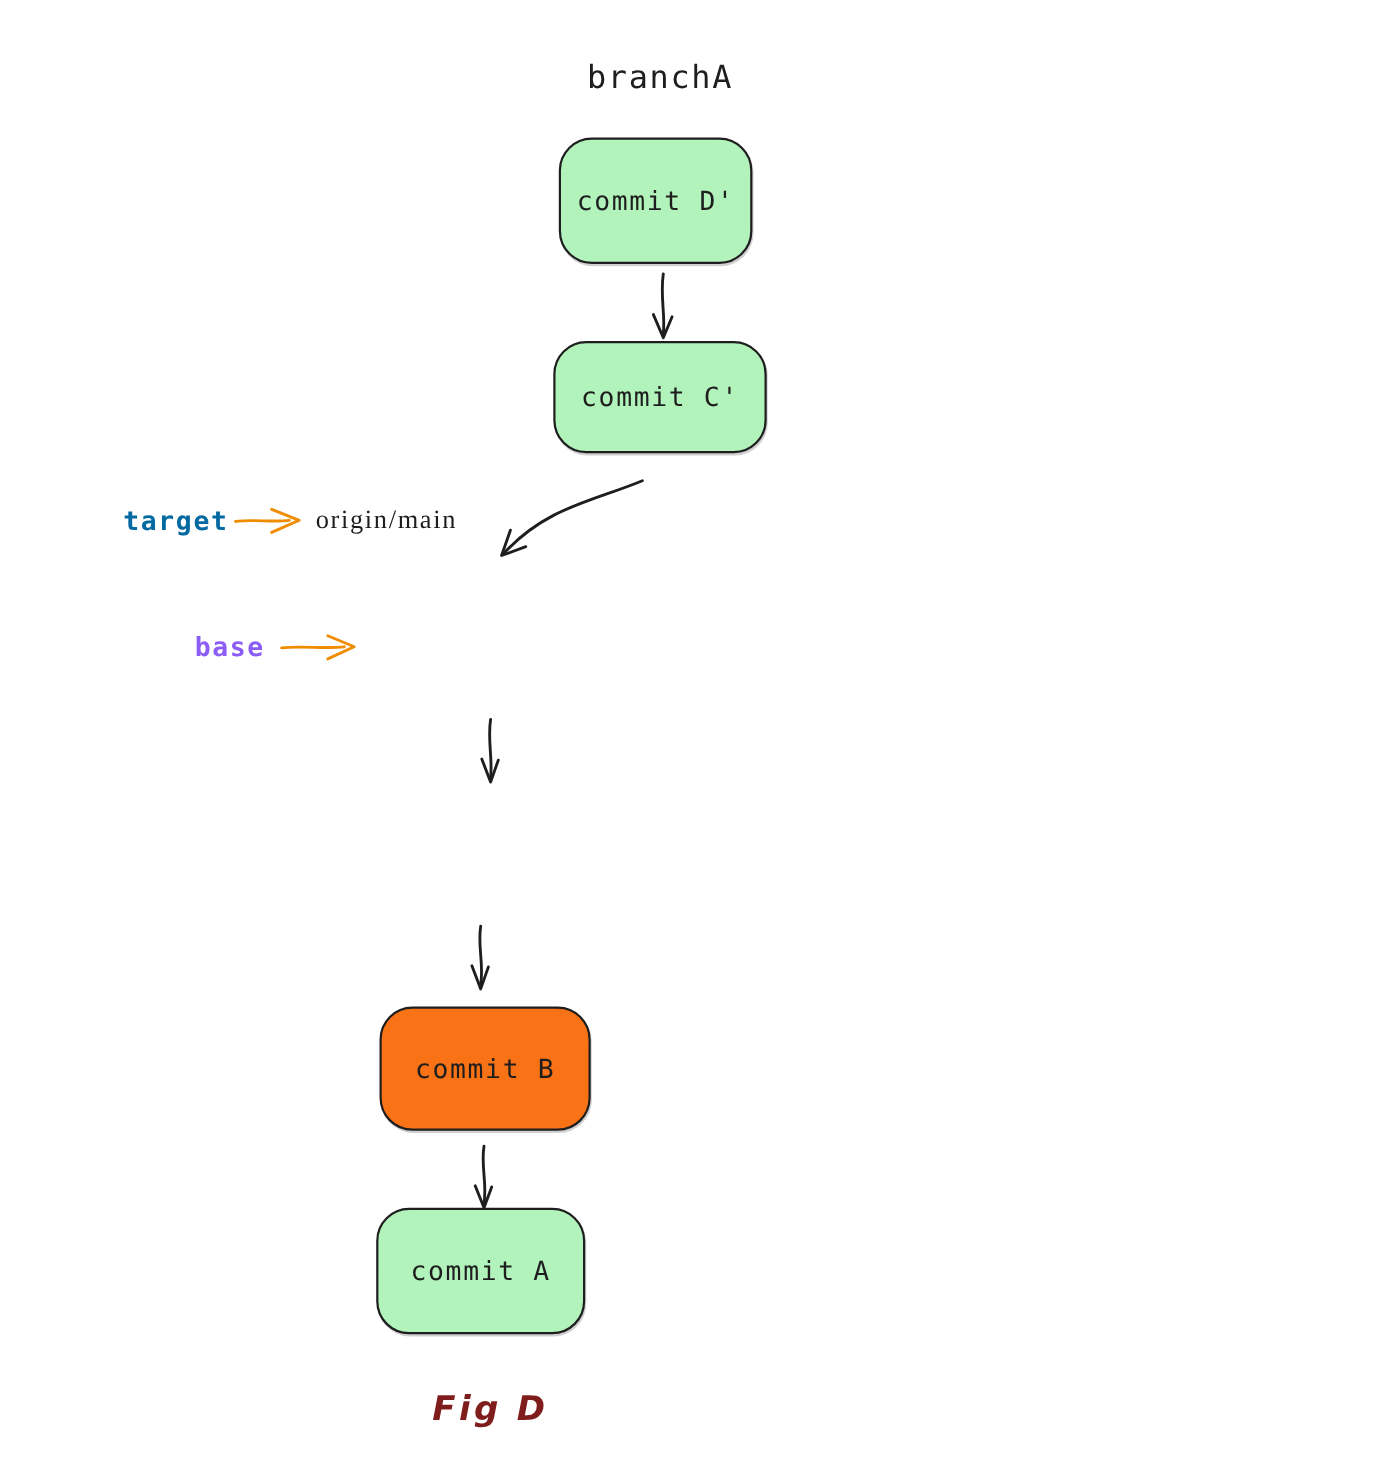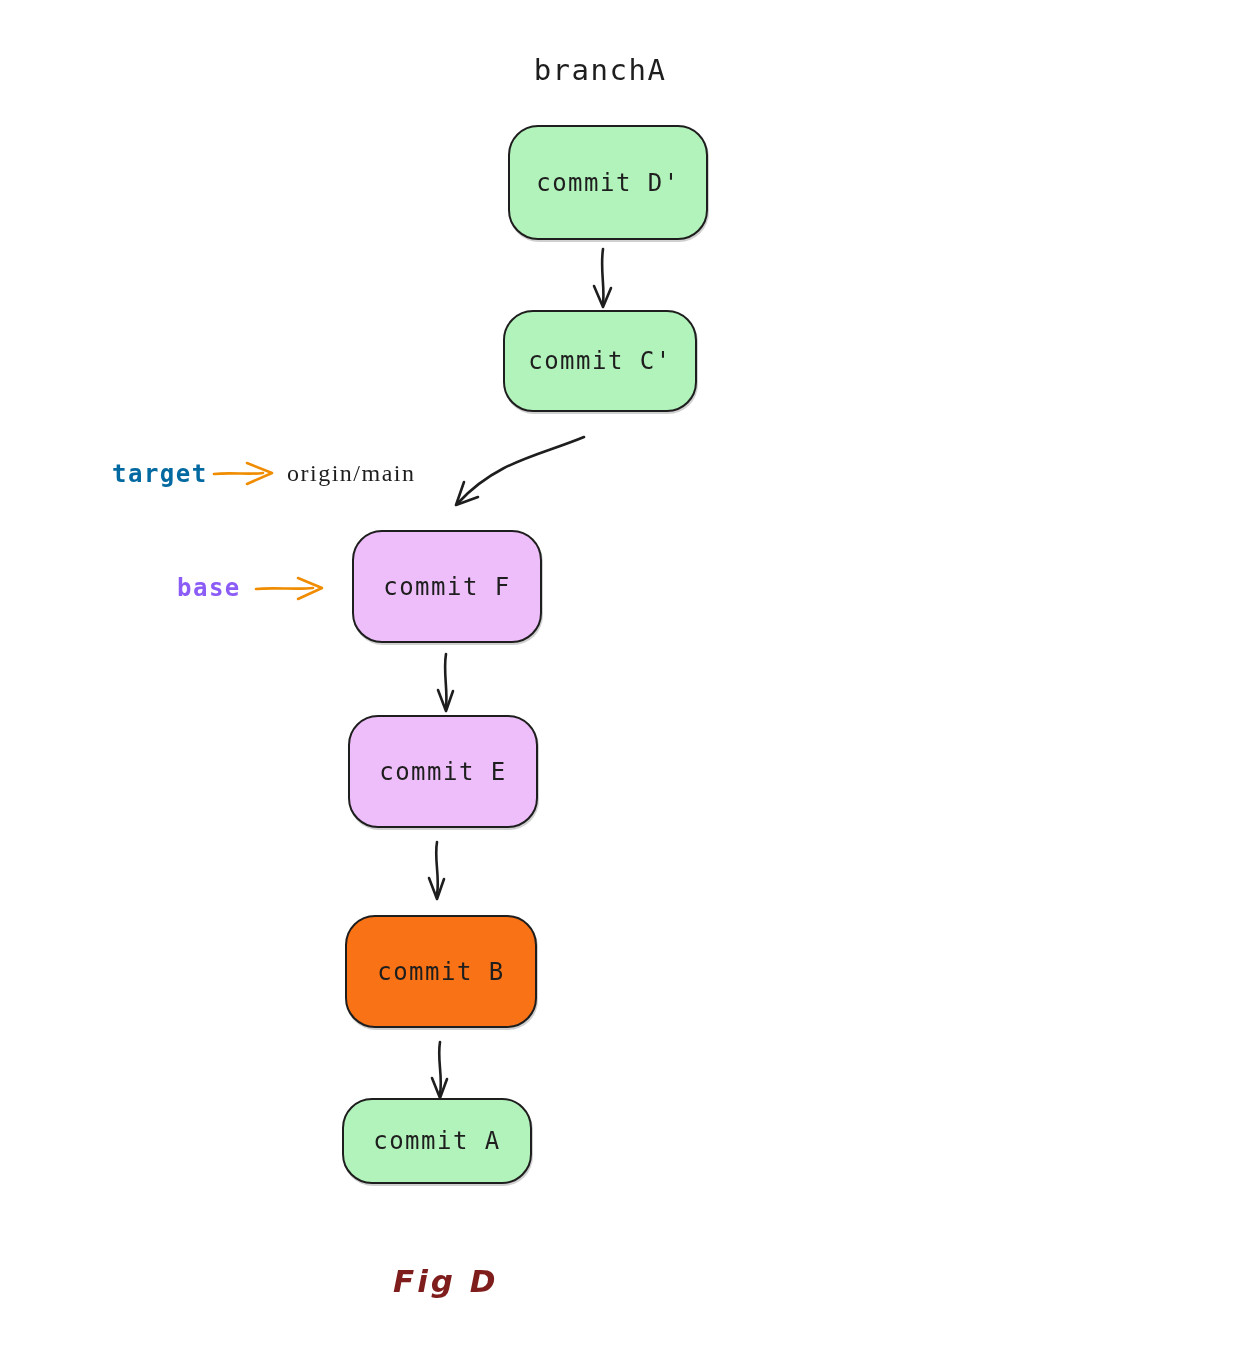--- a/index.html
+++ b/index.html
@@ -62,41 +62,35 @@
     letter-spacing: 3px;
   }
 </style>
 </head>
 <body>
 
 <div class="canvas">
 
   <div class="lbl branch-lbl" style="left:490px; top:53px;">branchA</div>
 
-  <div class="node" style="left: 508px; top: 125px; width: 200px; height: 115px; background-color: rgb(178, 242, 187);">
+  <div class="node" style="left: 508px; top: 125px; width: 176px; height: 115px; background-color: rgb(178, 242, 187);">
     <span>commit D'</span>
   </div>
 
   <div class="node" style="left: 503px; top: 310px; width: 194px; height: 102px; background-color: rgb(178, 242, 187);">
     <span>commit C'</span>
   </div>
 
-  <div class="node" style="left: 352px; top: 530px; width: 190px; height: 113px; background-color: rgb(238, 190, 250);">
-    <span>commit F</span>
-  </div>
 
-  <div class="node" style="left: 348px; top: 715px; width: 190px; height: 113px; background-color: rgb(238, 190, 250);">
-    <span>commit E</span>
-  </div>
 
   <div class="node" style="left: 345px; top: 915px; width: 192px; height: 113px; background-color: #f97316;">
     <span>commit B</span>
   </div>
 
-  <div class="node" style="left: 342px; top: 1098px; width: 190px; height: 86px; background-color: rgb(178, 242, 187);">
+  <div class="node" style="left: 342px; top: 1098px; width: 190px; height: 115px; background-color: rgb(178, 242, 187);">
     <span>commit A</span>
   </div>
 
   <div class="lbl annot-lbl" style="left:112px; top:460px; color:#0369a1;">target</div>
 
   <div class="lbl ref-lbl" style="left:287px; top:460px;font-family:Liberation Serif, serif;">origin/main</div>
 
   <div class="lbl annot-lbl" style="left:177px; top:574px; color:#8b5cf6;">base</div>
 
   <div class="lbl fig-lbl" style="left:393px; top:1263px; color:#7f1d1d;">Fig D</div>

